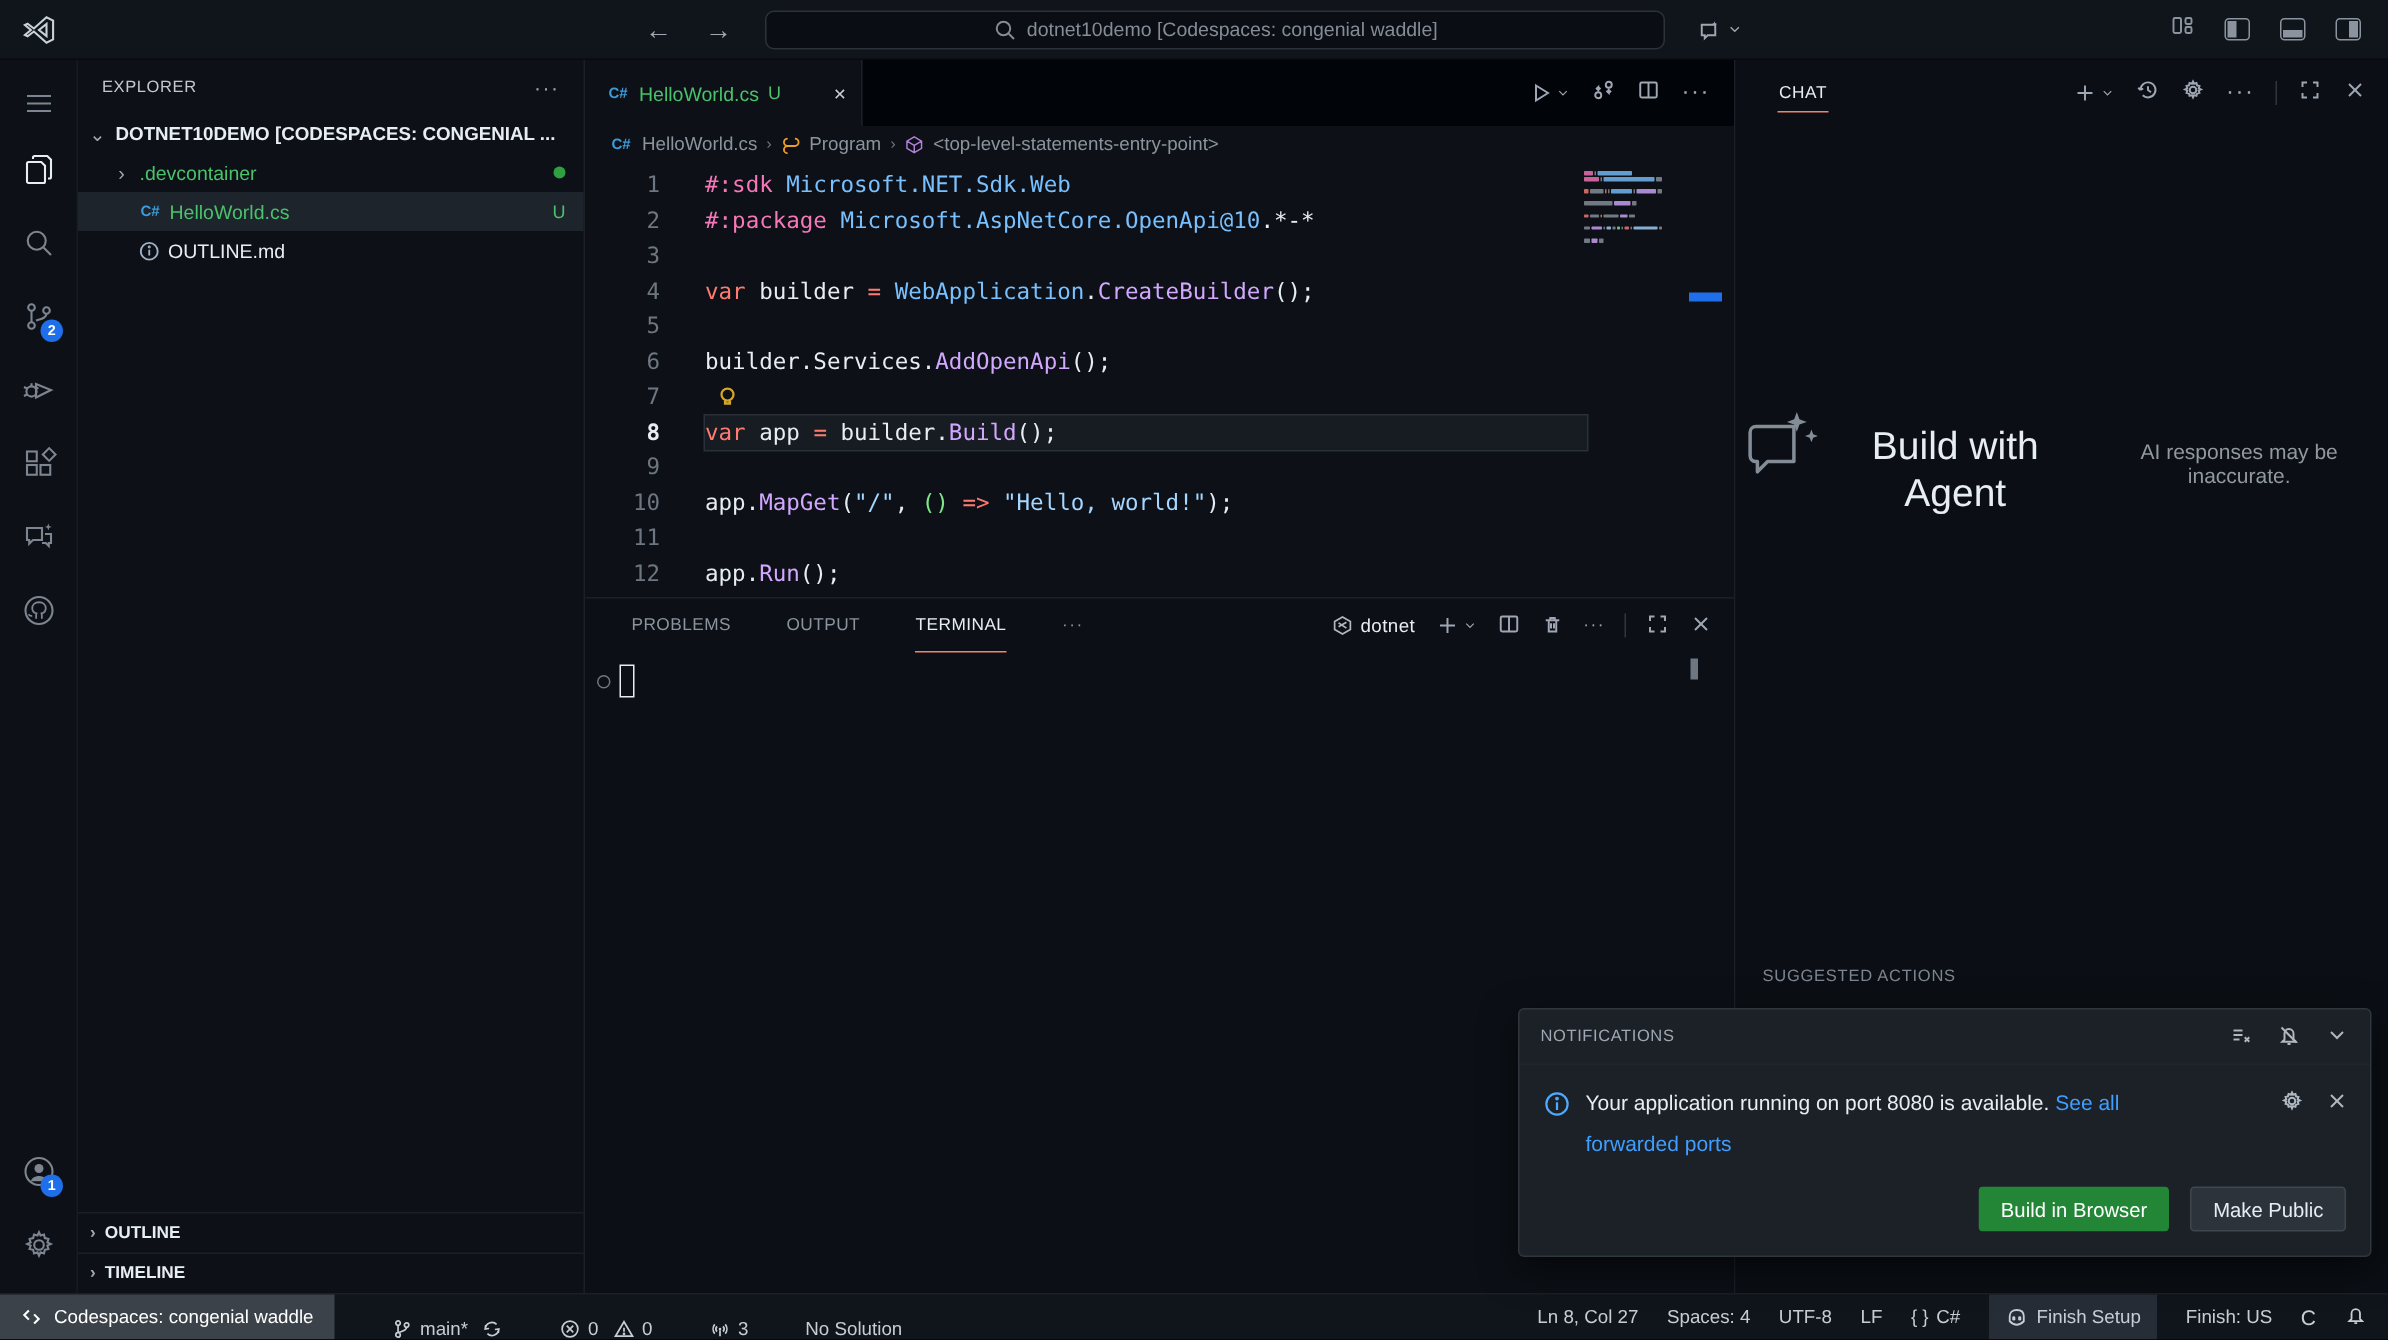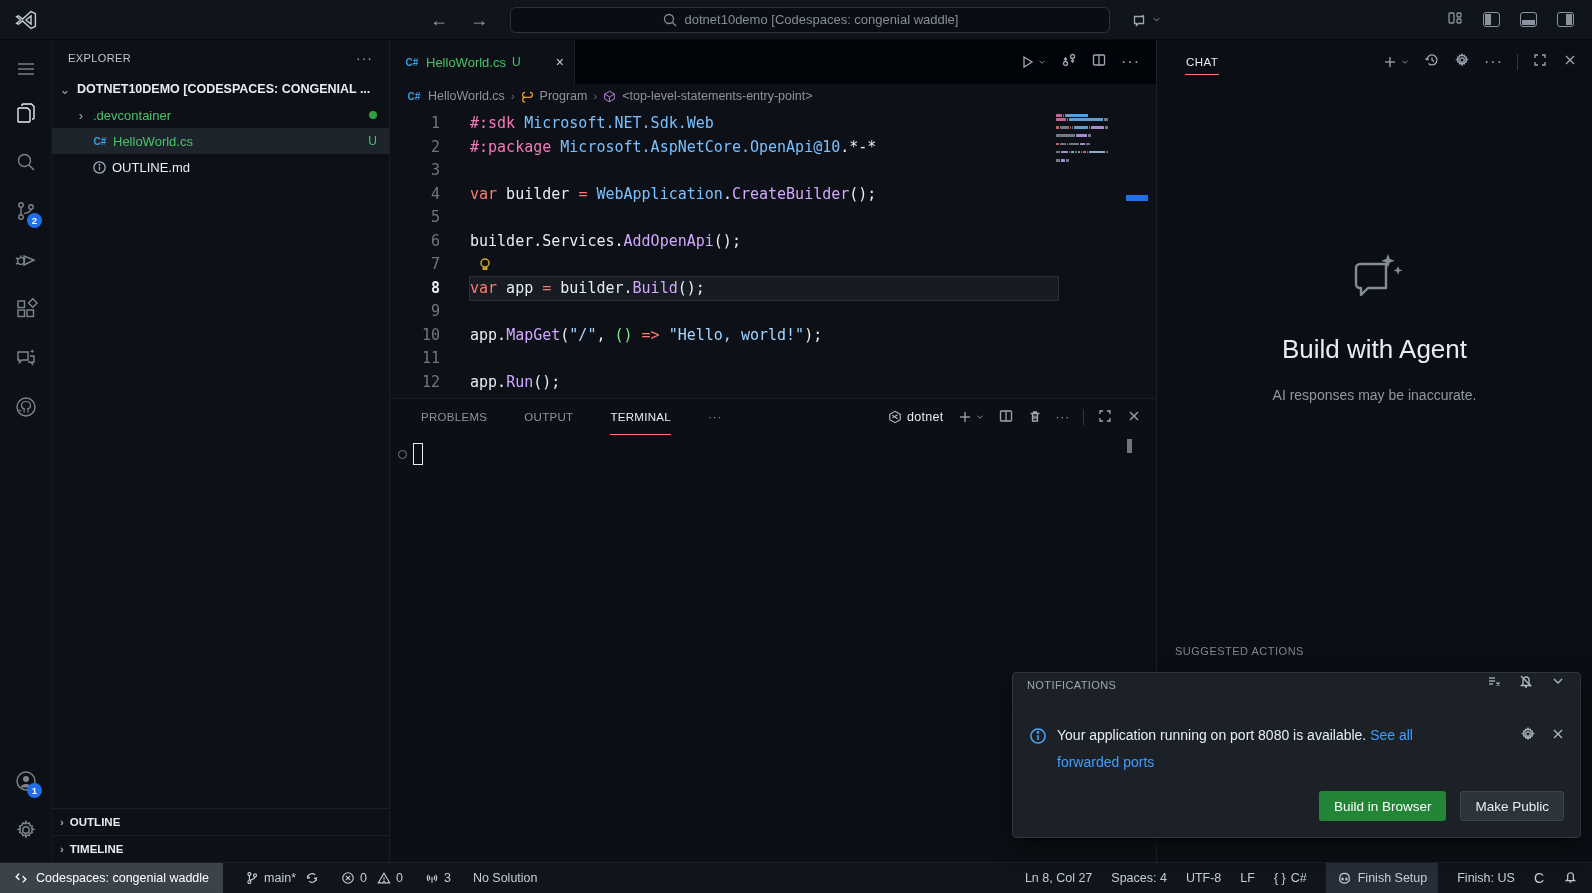--- a/index.html
+++ b/index.html
@@ -80,44 +80,44 @@
   .term-prompt { display:flex; align-items:center; gap:6px; }
   .term-circle { width:9px; height:9px; border:1.5px solid #6e7681; border-radius:50%; }
   .term-cursor { width:10px; height:22px; border:1px solid #e6edf3; }
   .term-scroll { position:absolute; right:24px; top:4px; width:5px; height:14px; background:#6e7681; }
 
   
   .chat { flex:1; background:#0b0f15; display:flex; flex-direction:column; position:relative; }
   .chat-header { height:44px; display:flex; align-items:center; padding:0 14px 0 18px; }
   .chat-title { font-size:11.5px; letter-spacing:.4px; color:#e6edf3; border-bottom:1.5px solid #f78166; padding:6px 1px;margin-left:10px; }
   .chat-actions { margin-left:auto; display:flex; align-items:center; gap:14px; color:#9ea7b3; }
-  .chat-content { display:flex; flex-direction:column; align-items:center; padding-top:168px; text-align:center; }
+  .chat-content { display:flex; flex-direction:row; align-items:center; padding-top:168px; text-align:center; }
   .chat-big-title { font-size:26px; color:#e6edf3; font-weight:400; margin-top:30px; }
   .chat-sub { font-size:14px; color:#9198a1; margin-top:22px; }
   .chat-para { font-size:14px; color:#9198a1; margin-top:12px; width:372px; line-height:1.6; }
   .link { color:#409eff; }
   .suggested { position:absolute; top:605px; left:18px; font-size:11px; letter-spacing:.5px; color:#7d8590; }
 
   
   .notif { position:absolute; left:1012px; top:672px; width:569px; height:166px; background:#1c2128; border:1px solid #30363d; border-radius:4px; box-shadow:0 8px 24px rgba(0,0,0,.6); z-index:50; display:flex; flex-direction:column; }
-  .notif-header { height:34px; display:flex; align-items:flex-end; padding:18px 14px; font-size:11px; letter-spacing:.4px; color:#9ea7b3; border-bottom:1px solid #21262d; }
+  .notif-header { height:34px; display:flex; align-items:center; padding:18px 14px; font-size:11px; letter-spacing:.4px; color:#9ea7b3; border-bottom:1px solid #21262d; }
   .notif-header .icons { margin-left:auto; display:flex; gap:16px; align-items:center; color:#b0b8c1; }
   .notif-body { display:flex; padding:12px 14px 0 16px; gap:10px; }
   .notif-msg { width:398px; font-size:14px; color:#e6edf3; line-height:1.9; }
   .notif-side { margin-left:auto; display:flex; gap:14px; color:#b0b8c1; padding-top:4px; }
   .notif-footer { margin-top:auto; display:flex; justify-content:flex-end; gap:14px; padding:0 16px 16px; }
   .btn { height:30px; padding:0 14px; border-radius:3px; font-size:13.5px; display:flex; align-items:center; border:1px solid transparent; }
   .btn.primary { background:#238636; color:#ffffff; }
   .btn.secondary { background:#2d333b; color:#e6edf3; border-color:#40464e; }
 
   
   .statusbar { height:31px; background:#10141b; border-top:1px solid #1b2028; display:flex; align-items:center; font-size:12.5px; color:#c6cdd5; }
   .sb-item { display:flex; align-items:center; gap:5px; }
   .remote-chip { background:#3c424a; color:#fff; height:100%; display:flex; align-items:center; gap:8px; padding:0 14px; }
-  .status-left { display:flex; align-items:center; gap:22px; height:100%; }
+  .status-left { display:flex; align-items:flex-end; gap:38px; height:100%; }
   .status-right { margin-left:auto; display:flex; align-items:center; gap:19px; padding-right:14px; height:100%; }
   .chip { background:#272d36; height:100%; display:flex; align-items:center; gap:6px; padding:0 11px; }
 
   .ic { width:16px; height:16px; stroke:currentColor; fill:none; stroke-width:1.3; flex:none; }
   .ic-lg { width:24px; height:24px; stroke:currentColor; fill:none; stroke-width:1.4; }
 </style>
 </head>
 <body>
 
 <div class="app">

